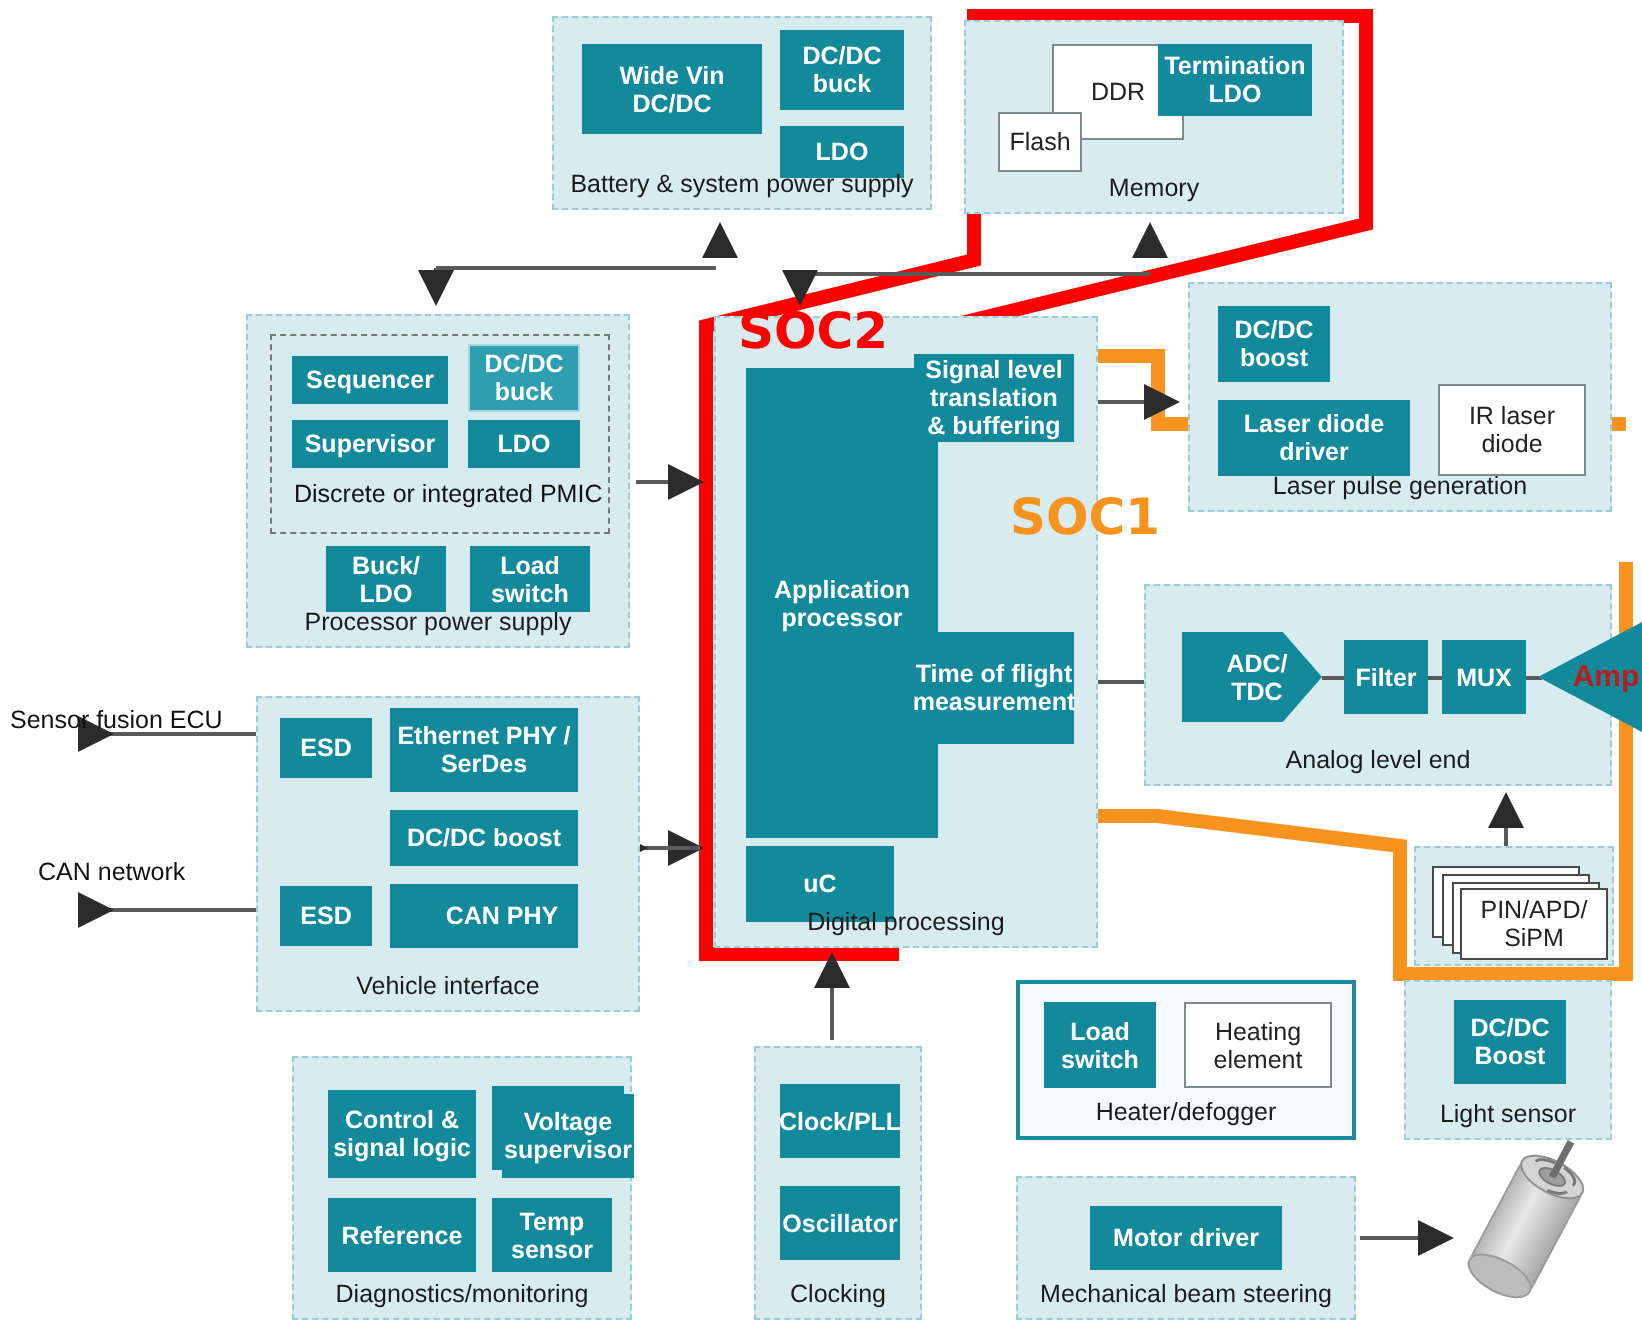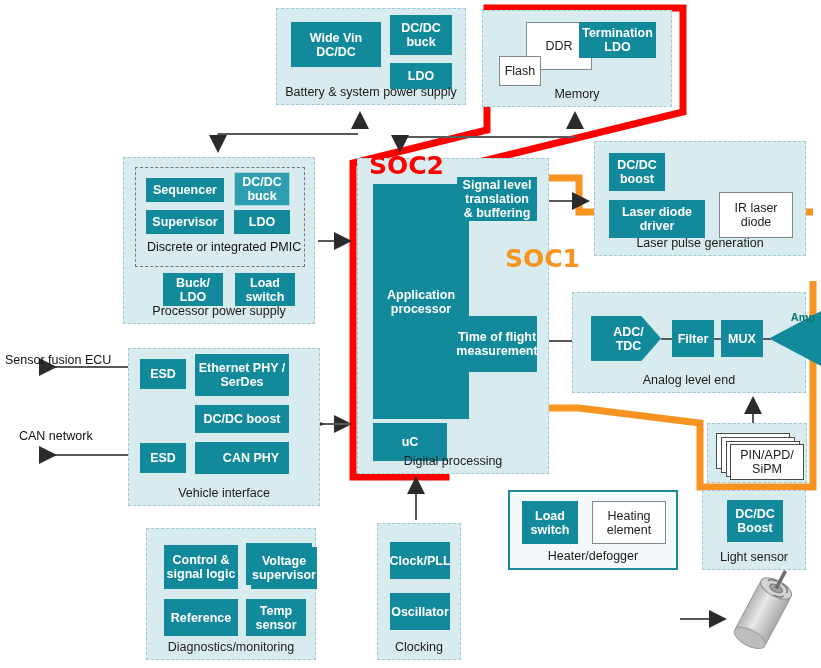--- a/index.html
+++ b/index.html
@@ -50,22 +50,22 @@
     background:none;color:#ffffff;
   }
   .blk.pent .pentbg{
     position:absolute;left:0;top:0;right:0;bottom:0;
     background:#128a9b;
     clip-path:polygon(0 0, 72% 0, 100% 50%, 72% 100%, 0 100%);
   }
   .blk.pent .ptxt{position:relative;z-index:2;padding-right:16px;}
   .tri-left{
     position:absolute;
-    color:#0f766e;font-size:11px;font-weight:bold;
-    display:flex;align-items:flex-start;justify-content:center;
+    color:#b91c1c;font-size:15px;font-weight:bold;
+    display:flex;align-items:center;justify-content:center;
   }
   .tri-left .tribg{
     position:absolute;left:0;top:0;right:0;bottom:0;
     background:#128a9b;
     clip-path:polygon(100% 0, 100% 100%, 0 50%);
   }
   .tri-left .ttxt{position:relative;z-index:2;padding-left:16px;}
 
   
   .stacked{position:absolute;}
@@ -251,20 +251,24 @@
 
   <div class="panel" style="left:707px;top:423px;width:100px;height:60px;">
     <div class="stacked" style="left:8px;top:9px;width:100px;height:46px;">
       <div class="card" style="left:0px;top:0px;width:74px;height:36px;"></div>
       <div class="card" style="left:5px;top:4px;width:74px;height:36px;"></div>
       <div class="card" style="left:10px;top:8px;width:74px;height:36px;"></div>
       <div class="card front" style="left:14px;top:11px;width:74px;height:36px;">PIN/APD/ SiPM</div>
     </div>
   </div>
 
+  <div class="panel" style="left:508px;top:588px;width:170px;height:72px;">
+    <div class="blk" style="left:36px;top:14px;width:96px;height:32px;">Motor driver</div>
+    <div class="panel-label">Mechanical beam steering</div>
+  </div>
 
   <svg class="overlay" viewBox="0 0 821 668">
     <defs>
       <linearGradient id="mgrad" x1="0" y1="0" x2="1" y2="0">
         <stop offset="0%" stop-color="#b5b5b5"></stop>
         <stop offset="40%" stop-color="#e8e8e8"></stop>
         <stop offset="100%" stop-color="#a8a8a8"></stop>
       </linearGradient>
     </defs>
     <g transform="translate(762,615) rotate(28)">

